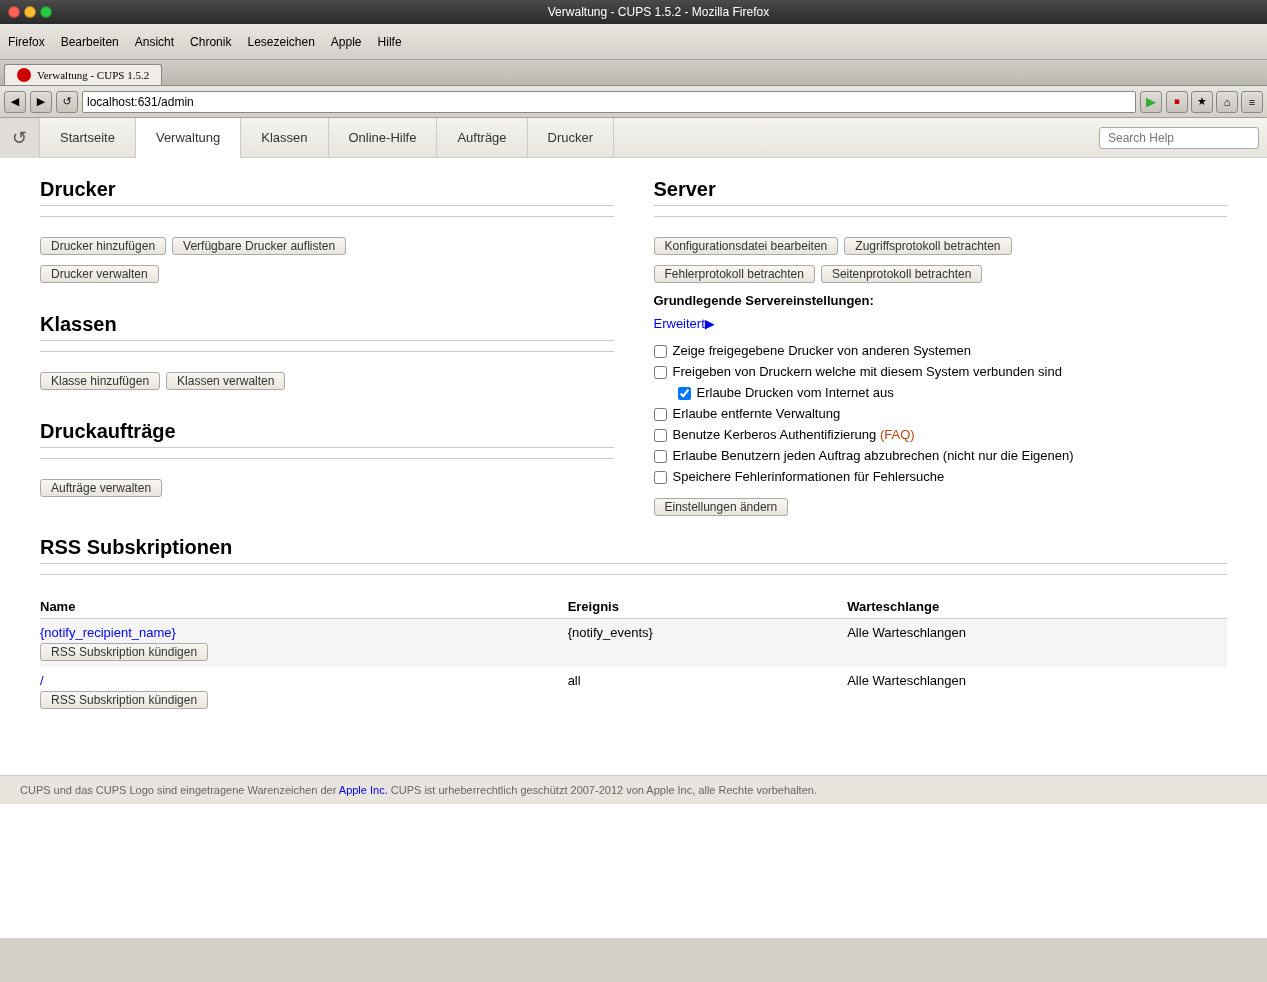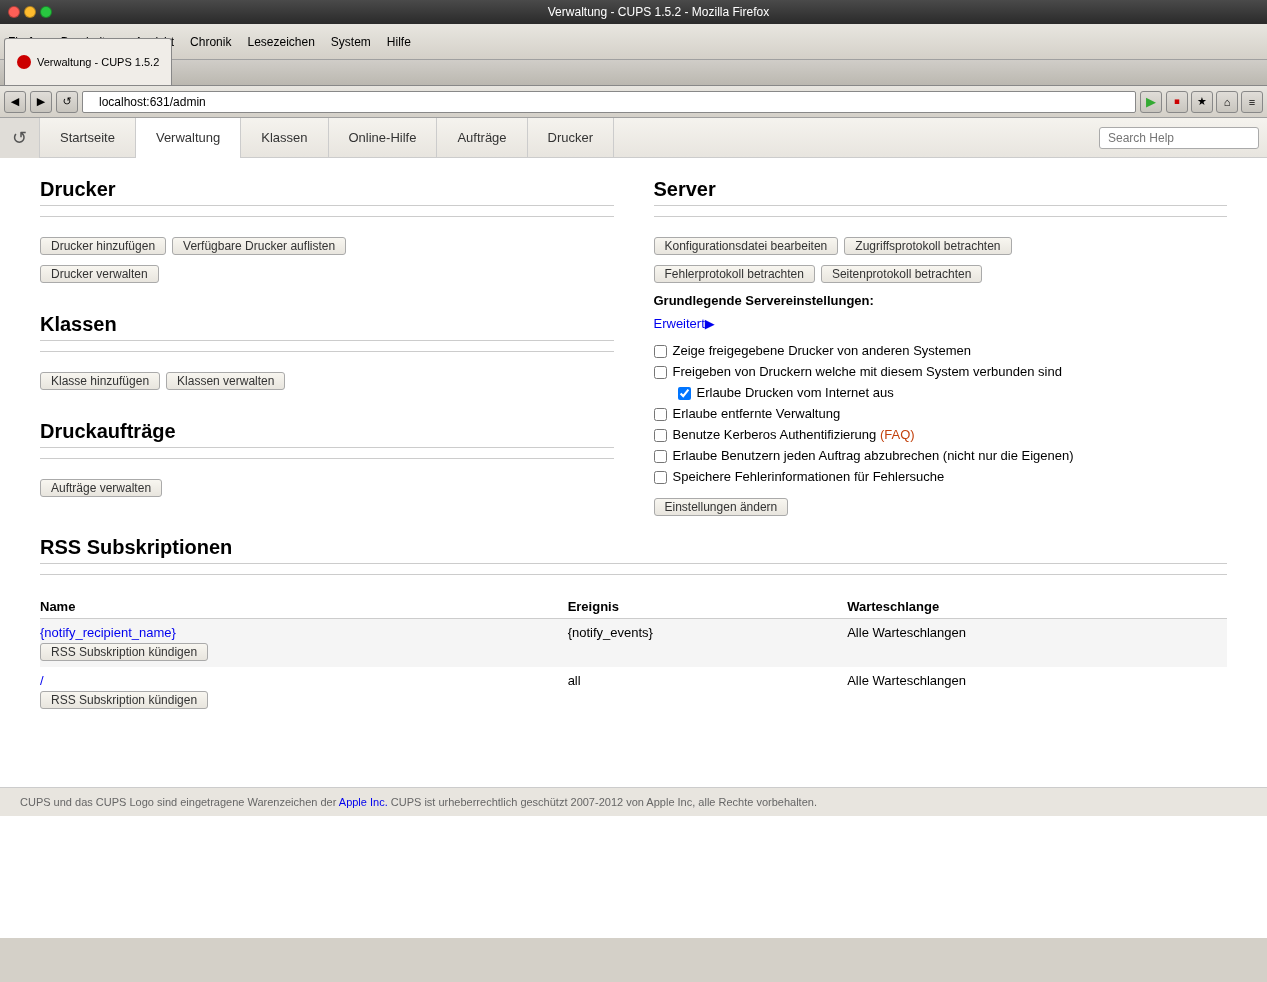--- a/index.html
+++ b/index.html
@@ -54,21 +54,21 @@
       border-bottom: 1px solid #a0a0a0;
     }
     .nav-btn {
       width: 22px; height: 22px; background: linear-gradient(to bottom, #e0ddd8, #c8c5be);
       border: 1px solid #888; border-radius: 3px; cursor: pointer;
       display: flex; align-items: center; justify-content: center; font-size: 11px;
     }
     .nav-btn:disabled { opacity: 0.4; cursor: default; }
     .addr-input {
       flex: 1; height: 22px; border: 1px solid #888; border-radius: 2px;
-      padding: 0 16px; font-size: 12px; background: #fff;
+      padding: 0 4px; font-size: 12px; background: #fff;
     }
     .addr-go {
       width: 22px; height: 22px; background: linear-gradient(to bottom, #e0ddd8, #c8c5be);
       border: 1px solid #888; border-radius: 3px; cursor: pointer;
       display: flex; align-items: center; justify-content: center;
     }
     .addrbar-right { display: flex; gap: 3px; }
     .addr-icon {
       width: 22px; height: 22px; background: linear-gradient(to bottom, #e0ddd8, #c8c5be);
       border: 1px solid #888; border-radius: 3px; cursor: pointer;
@@ -82,24 +82,25 @@
       display: flex;
       align-items: flex-end;
       padding: 0 4px;
       border-bottom: 1px solid #888;
     }
     .browser-tab {
       background: #f0ede8;
       border: 1px solid #888;
       border-bottom: none;
       border-radius: 3px 3px 0 0;
-      padding: 16px 12px;
+      padding: 3px 12px;
       font-size: 11px;
       display: flex; align-items: center; gap: 6px;
       cursor: pointer;
+      font-family: Liberation Serif, serif;
     }
     .tab-favicon { width: 14px; height: 14px; background: #c00; border-radius: 50%; display: inline-block; }
 
     
     .browser-content {
       background: #fff;
       min-height: 820px;
     }
 
     
@@ -258,21 +259,21 @@
       margin-bottom: 3px;
     }
 
     
     .page-footer {
       background: #e8e5df;
       border-top: 1px solid #ccc;
       padding: 8px 20px;
       font-size: 11px;
       color: #666;
-      margin-top: 52px;
+      margin-top: 40px;
     }
     .footer-link { color: #00e; text-decoration: none; }
 
     .section-col { }
   </style>
 </head>
 <body>
 
 <div class="titlebar">
   <div class="titlebar-buttons">
@@ -282,21 +283,21 @@
   </div>
   <div class="titlebar-title">Verwaltung - CUPS 1.5.2 - Mozilla Firefox</div>
 </div>
 
 <div class="menubar">
   <span class="menu-item">Firefox</span>
   <span class="menu-item">Bearbeiten</span>
   <span class="menu-item">Ansicht</span>
   <span class="menu-item">Chronik</span>
   <span class="menu-item">Lesezeichen</span>
-  <span class="menu-item">System</span>
+  <span class="menu-item">Apple</span>
   <span class="menu-item">Hilfe</span>
   <span class="menu-item"></span>
 </div>
 
 <div class="tabbar">
   <div class="browser-tab">
     <span class="tab-favicon"></span>
     <span>Verwaltung - CUPS 1.5.2</span>
   </div>
 </div>

